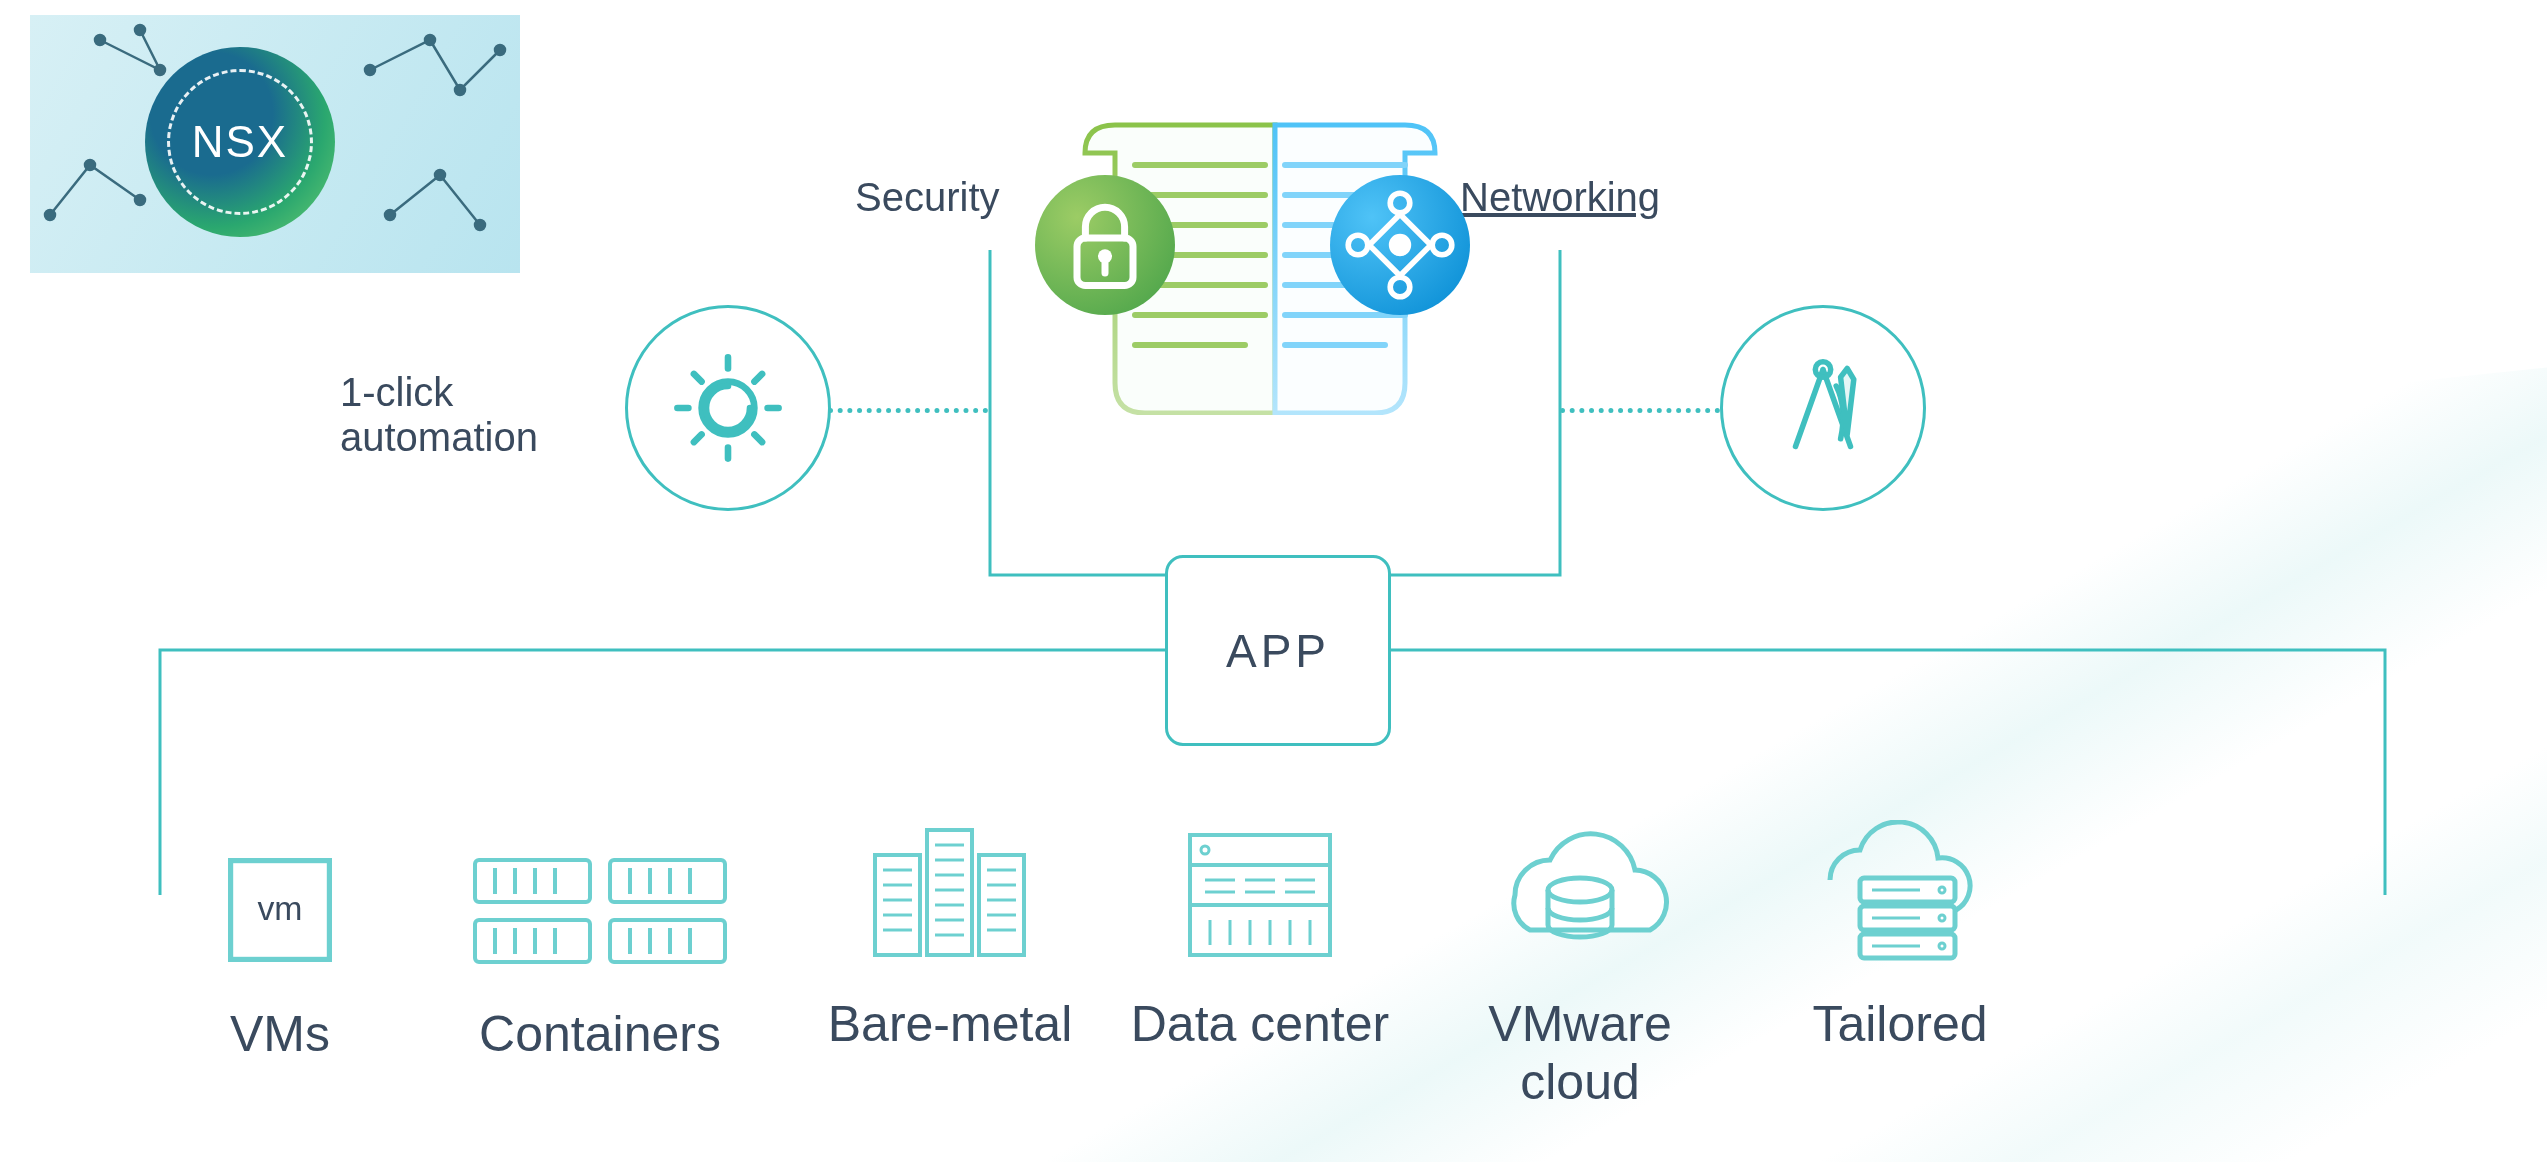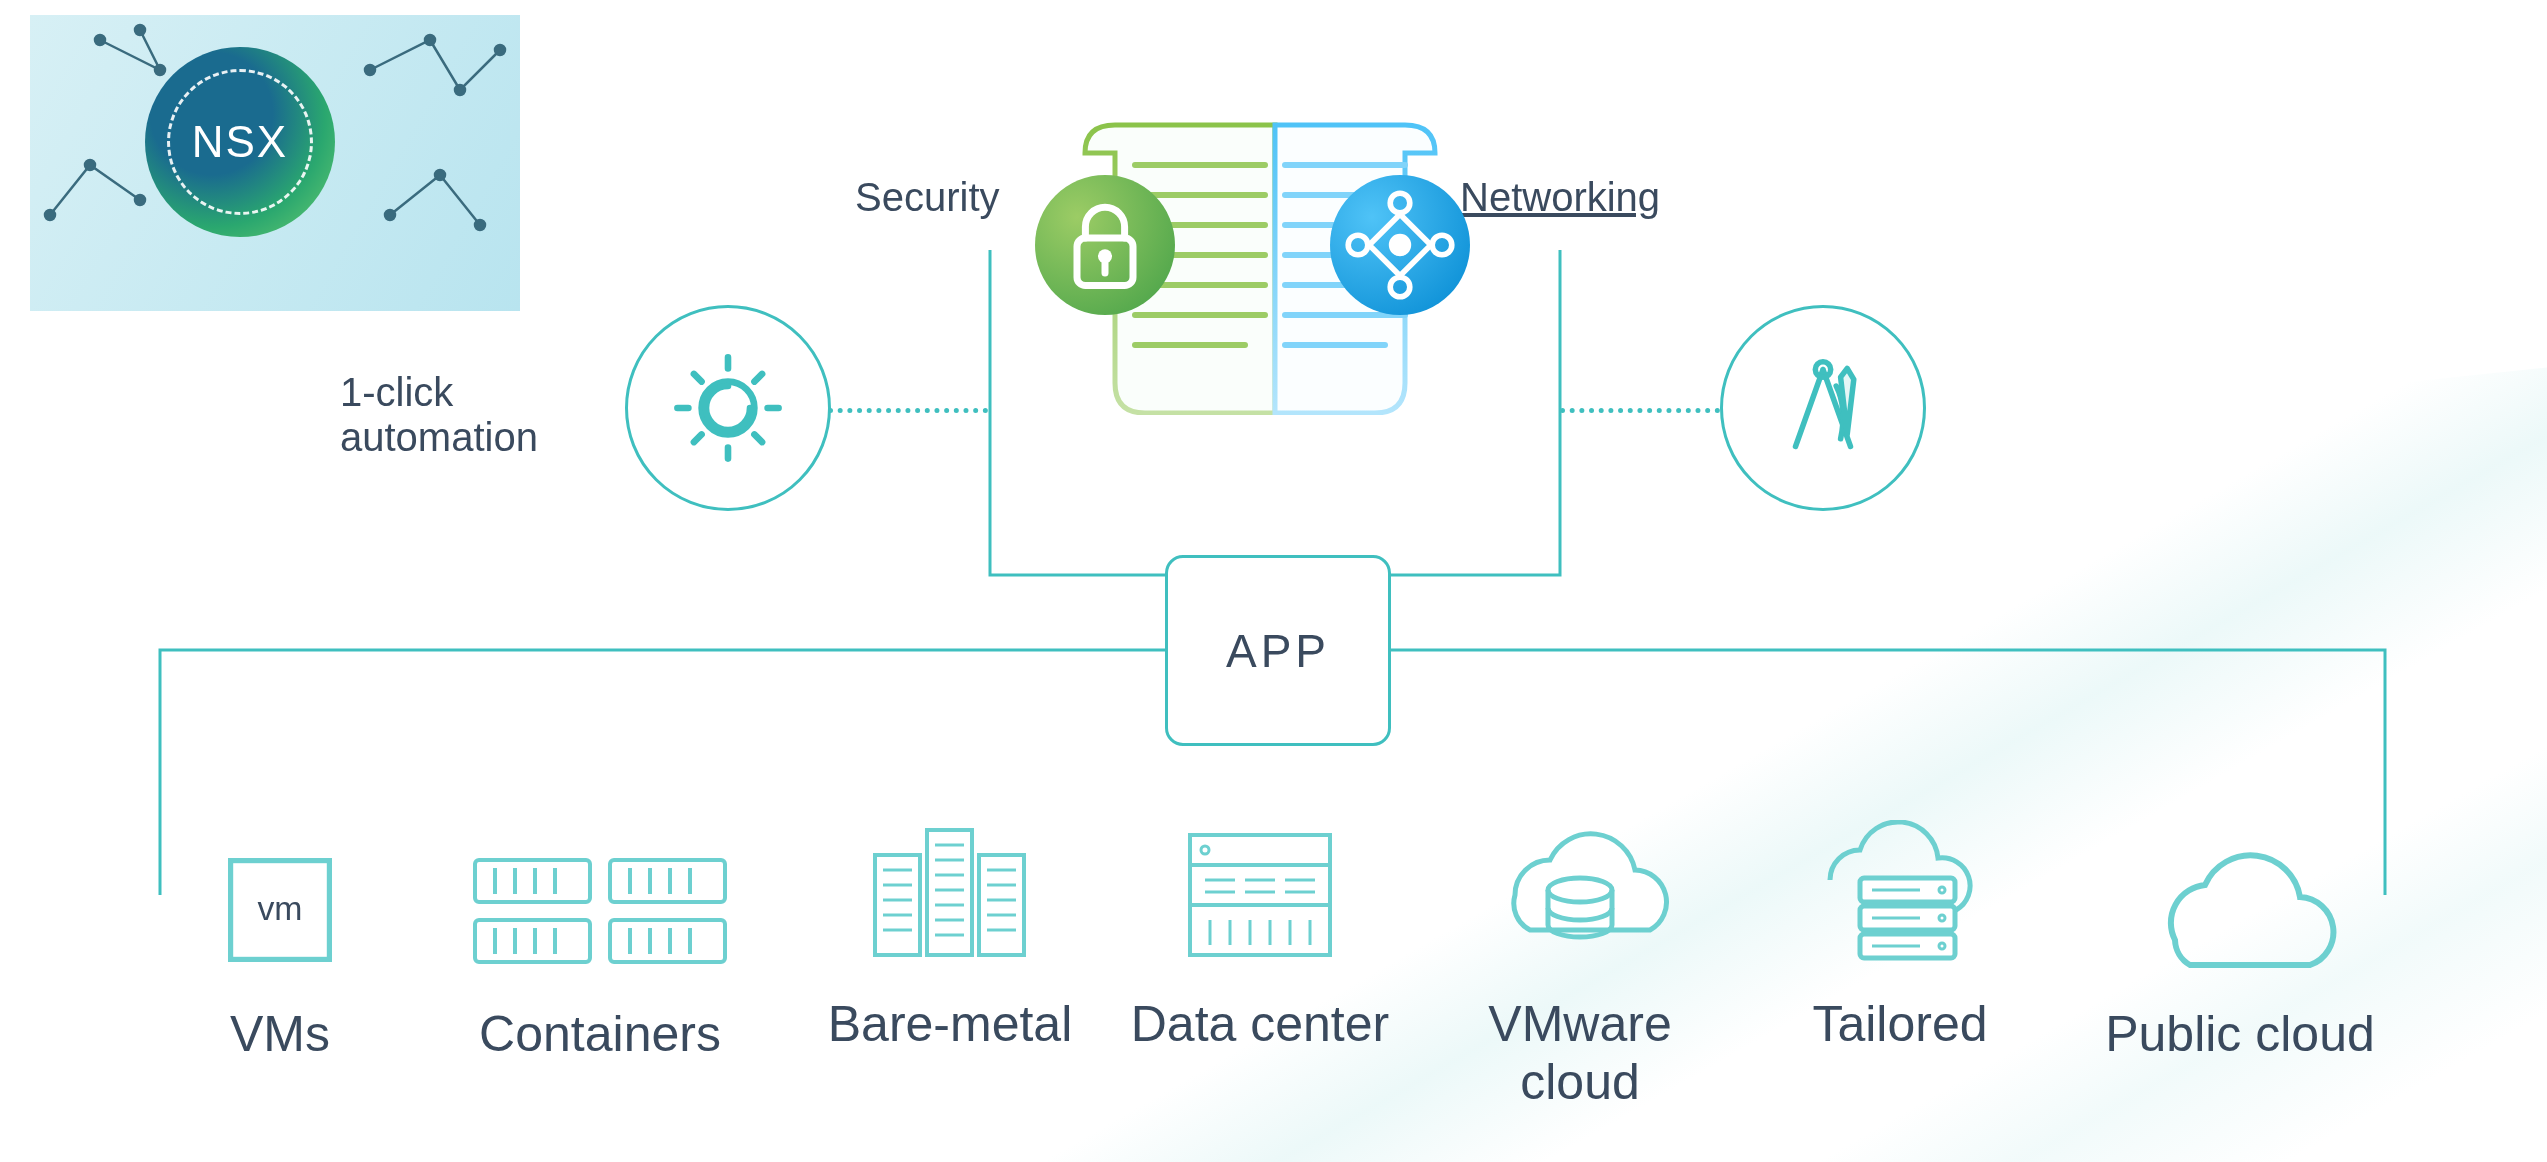--- a/index.html
+++ b/index.html
@@ -13,21 +13,21 @@
     --grey-line:#cfe8e8;
   }
   html,body{margin:0;padding:0;background:#fff;font-family:"Segoe UI",Arial,Helvetica,sans-serif;color:var(--navy);}
   .stage{position:relative;width:2547px;height:1162px;overflow:hidden;}
   
   .bg-streak{position:absolute;right:-200px;bottom:-200px;width:2200px;height:900px;
     background:linear-gradient(155deg, rgba(180,230,230,0) 45%, rgba(180,230,230,.25) 52%, rgba(180,230,230,0) 60%,
                                        rgba(180,230,230,0) 68%, rgba(180,230,230,.18) 74%, rgba(180,230,230,0) 82%);
     transform:skewY(-6deg);pointer-events:none;}
   
-  .nsx-box{position:absolute;left:30px;top:15px;width:490px;height:296px;
+  .nsx-box{position:absolute;left:30px;top:15px;width:490px;height:258px;
     background:linear-gradient(120deg,#d7f0f5,#b8e4ef);}
   .nsx-net{position:absolute;inset:0;}
   .nsx-circle{position:absolute;left:115px;top:32px;width:190px;height:190px;border-radius:50%;
     background:radial-gradient(circle at 35% 35%, #1a6b8f 0%, #1a6b8f 35%, #2aa76f 65%, #6fcf6f 100%);
     display:flex;align-items:center;justify-content:center;}
   .nsx-dash{position:absolute;inset:22px;border:3px dashed rgba(255,255,255,.9);border-radius:50%;}
   .nsx-label{position:relative;color:#fff;font-size:44px;letter-spacing:2px;font-weight:400;}
   
   .lbl{position:absolute;font-size:40px;color:var(--navy);white-space:pre;}
   
@@ -327,22 +327,14 @@
               <circle cx="152" cy="98" r="3"></circle>
             <line x1="82" y1="126" x2="130" y2="126"></line>
               <circle cx="152" cy="126" r="3"></circle>
           </g>
         </g>
       </svg>
     </div>
     <div class="cap">Tailored</div>
   </div>
 
-  <div class="item" style="left:2090px;top:835px;width:300px;">
-    <div class="icon-slot">
-      <svg width="240" height="130" viewBox="0 0 240 130">
-        <path d="M55 95 a38 38 0 0 1 30 -55 a50 50 0 0 1 95 12 a35 35 0 0 1 10 68 h-120 a30 30 0 0 1 -15 -25 z" fill="none" stroke="#6dd0d0" stroke-width="6"></path>
-      </svg>
-    </div>
-    <div class="cap">Public cloud</div>
-  </div>
 
 </div>
 
 </body></html>

